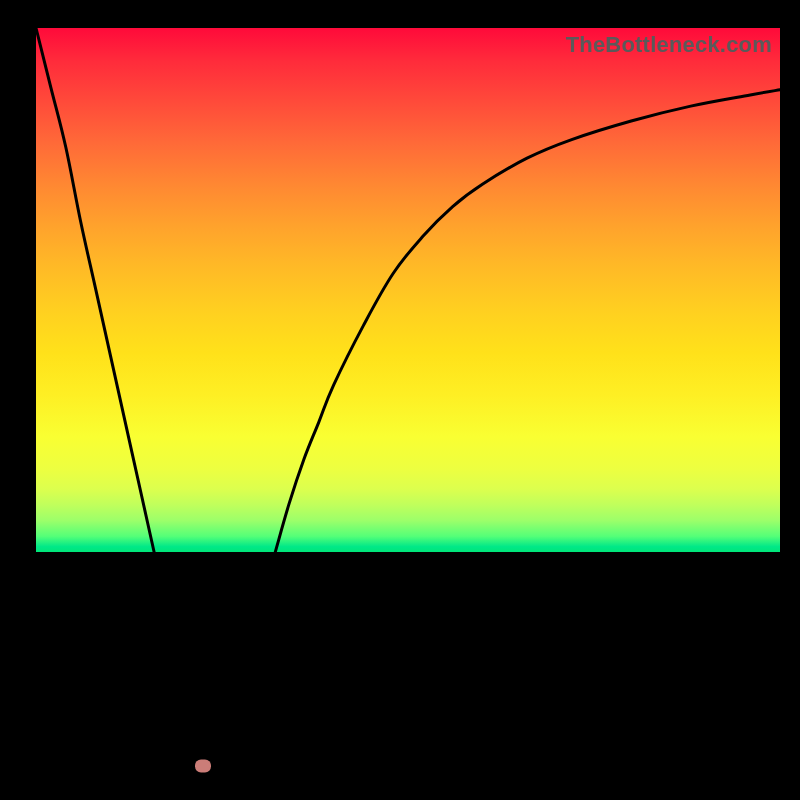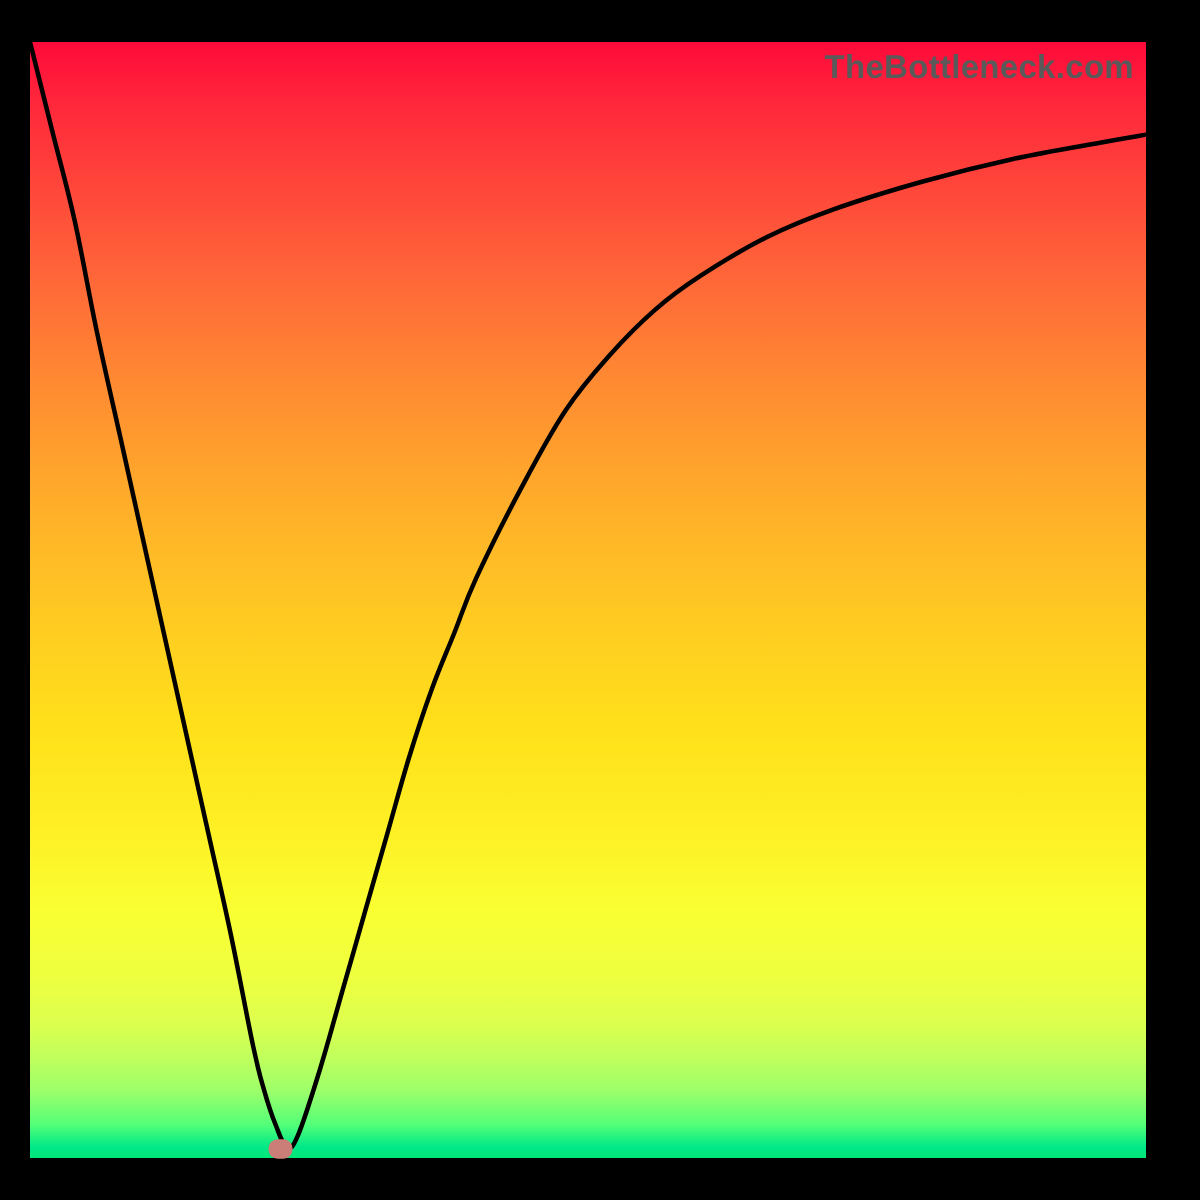--- a/index.html
+++ b/index.html
@@ -5,24 +5,24 @@
   * { margin: 0; padding: 0; box-sizing: border-box; }
   html, body { width: 800px; height: 800px; overflow: hidden; background: #000; }
   .frame {
     position: relative;
     width: 800px;
     height: 800px;
     background: #000;
   }
   .plot-area {
     position: absolute;
-    left: 20px;
+    left: 36px;
     top: 28px;
     width: 744px;
-    height: 744px;
+    height: 524px;
     background: linear-gradient(to bottom,
       #ff0a3a 0%,
       #ff2a3b 6%,
       #ff4a3a 14%,
       #ff6a38 22%,
       #ff8832 30%,
       #ffa32c 38%,
       #ffbb26 46%,
       #ffd020 54%,
       #ffe11a 62%,

